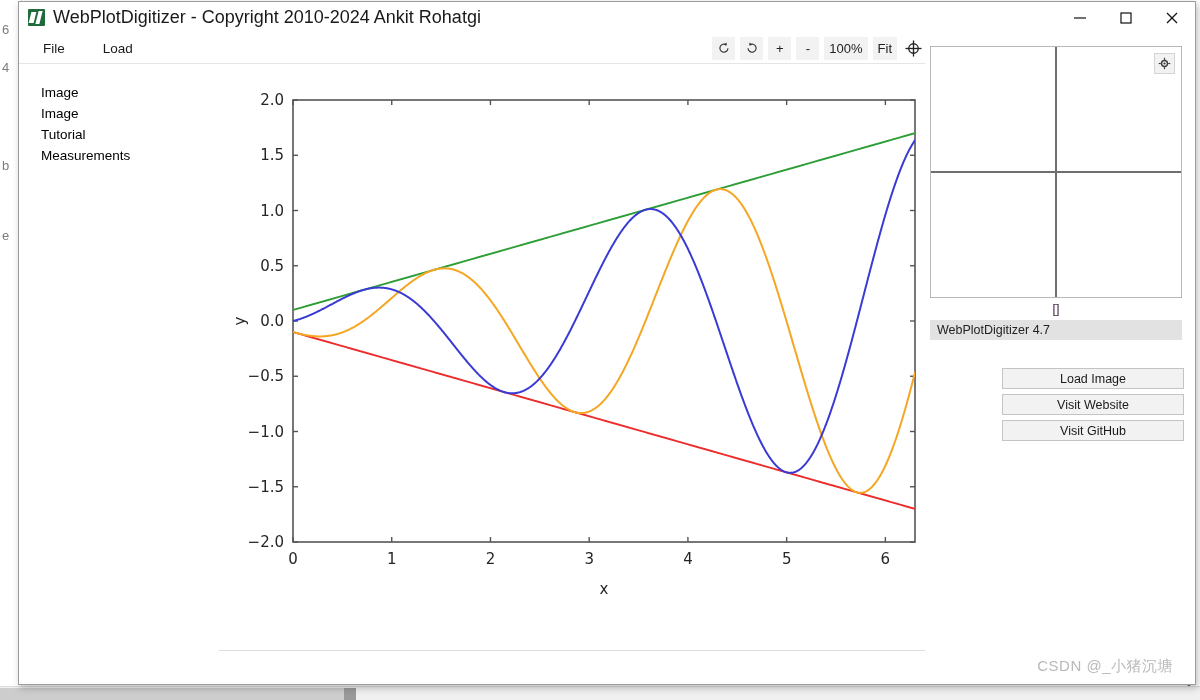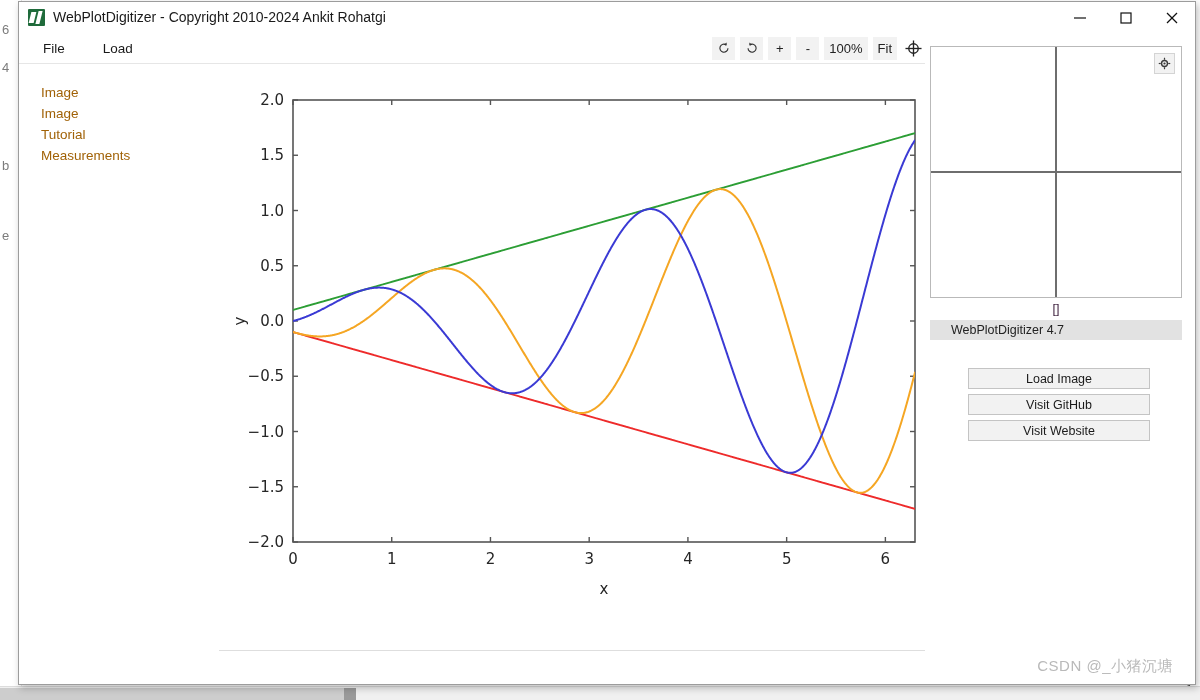--- a/index.html
+++ b/index.html
@@ -77,21 +77,21 @@
     content: ""; position: absolute; left: 2px; top: 3px;
     width: 5px; height: 11px; background: #ffffff;
     transform: skewX(-14deg);
   }
   #app-icon::after {
     content: ""; position: absolute; left: 9px; top: 2px;
     width: 4px; height: 13px; background: #ffffff;
     transform: skewX(-14deg);
   }
   #title-text {
-    font-size: 14px; color: #1a1a1a; white-space: nowrap;
+    font-size: 18px; color: #1a1a1a; white-space: nowrap;
   }
   #window-controls {
     position: absolute; right: 0; top: 0; height: 31px; display: flex;
   }
   .win-btn {
     width: 46px; height: 31px;
     display: flex; align-items: center; justify-content: center;
     color: #1a1a1a;
   }
   .win-btn svg { display: block; }
@@ -125,21 +125,21 @@
   #app-body { position: absolute; left: 0; top: 62px; width: 100%; bottom: 0; }
 
   
   #sidebar {
     position: absolute; left: 0; top: 0; width: 200px; height: 100%;
     background: #ffffff;
     padding-top: 18px;
   }
   .sidebar-item {
     padding: 3px 0 3px 22px;
-    font-size: 13.5px; color: #a16207;
+    font-size: 13.5px; color: #000000;
   }
 
   
   #canvas-area {
     position: absolute; left: 200px; top: 0; right: 270px; bottom: 0;
     background: #ffffff;
     overflow: hidden;
   }
   #plot-holder {
     position: absolute; left: 0; top: 22px; width: 708px; height: 560px;
@@ -178,32 +178,32 @@
   }
   #mag-coords {
     position: absolute; left: 5px; top: 278px; width: 252px;
     text-align: center; font-size: 12.5px; color: #3a1c3a;
   }
   #version-bar {
     position: absolute; left: 5px; top: 296px;
     width: 252px; height: 20px;
     background: #e2e2e2;
     display: flex; align-items: center;
-    padding-left: 21px;
+    padding-left: 7px;
     font-size: 12.5px; color: #222;
   }
   #action-buttons {
     position: absolute; left: 43px; top: 344px; width: 182px;
     display: flex; flex-direction: column; gap: 5px;
   }
   .action-btn {
     height: 21px; width: 182px;
     background: #f2f2f2; border: 1px solid #c4c4c4;
     font-size: 12.5px; color: #1a1a1a;
-    display: flex; align-items: center; justify-content: center;
+    display: flex; align-items: center; justify-content: center; margin-left: 34px;
   }
 
   
   #watermark {
     position: absolute; right: 22px; bottom: 8px;
     font-size: 15px; color: #b9b9b9;
     letter-spacing: 0.5px;
     user-select: none;
     margin-left: 20px;
   }
@@ -391,20 +391,20 @@
             <line x1="11" y1="7" x2="13.2" y2="7" stroke="#3b3b3b" stroke-width="1.3"></line>
           </svg>
         </div>
       </div>
 
       <div id="mag-coords">[]</div>
       <div id="version-bar">WebPlotDigitizer 4.7</div>
 
       <div id="action-buttons">
         <div class="action-btn">Load Image</div>
+        <div class="action-btn">Visit Website</div>
         <div class="action-btn">Visit GitHub</div>
-        <div class="action-btn">Visit Website</div>
       </div>
     </div>
   </div>
 
   <div id="watermark">CSDN @_小猪沉塘</div>
 </div>
 
 </body></html>

